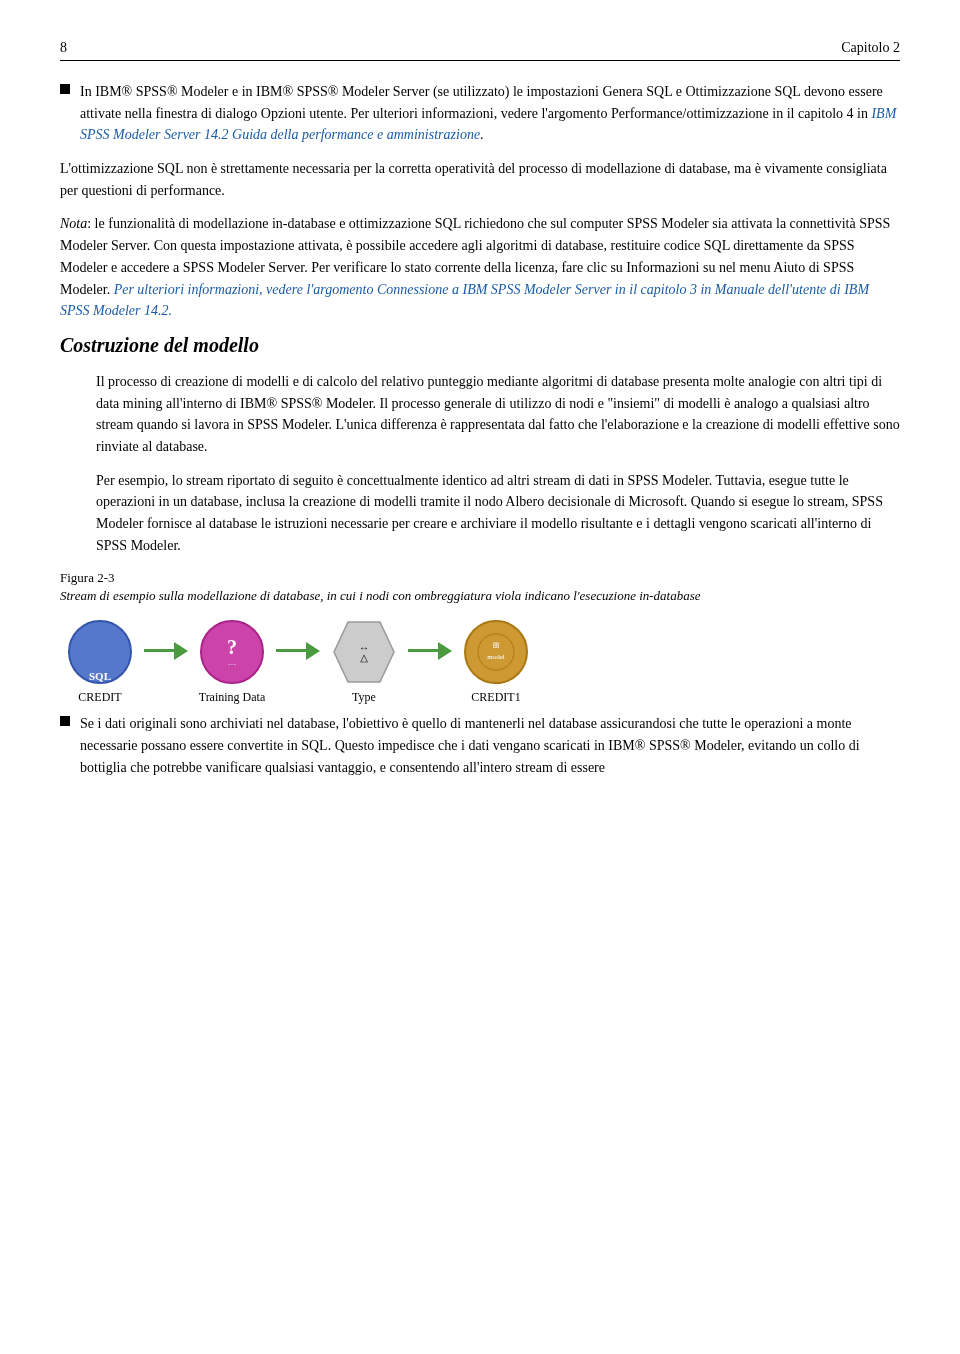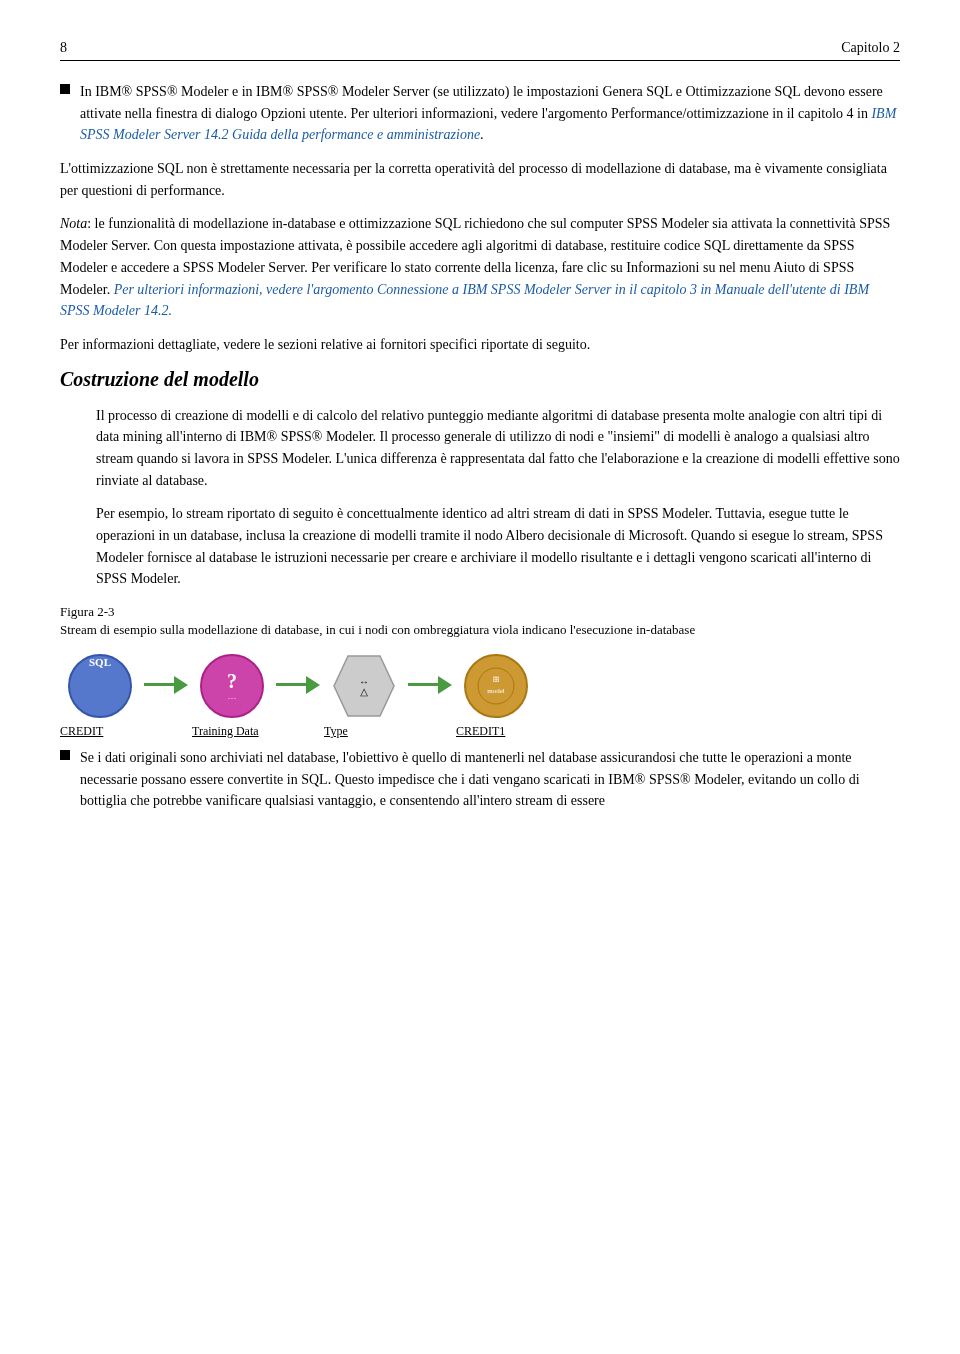--- a/index.html
+++ b/index.html
@@ -78,39 +78,39 @@
       margin-left: 36px;
     }
     .figure-label {
       font-size: 13px;
       font-weight: normal;
       margin-top: 14px;
       margin-bottom: 2px;
     }
     .figure-caption {
       font-size: 13px;
+      font-style: italic;
     }
     
     .flow-diagram {
       display: flex;
       align-items: center;
       margin: 16px 0 8px 0;
       gap: 0px;
     }
     .flow-node {
       display: flex;
       flex-direction: column;
       align-items: center;
       gap: 6px;
     }
     .flow-node-label {
       font-size: 12px;
-      text-align: left;
+      text-align: center;
       width: 80px;
-      text-decoration: underline;
     }
     .flow-arrow {
       display: flex;
       align-items: center;
       margin: 0 4px;
       margin-bottom: 24px;
     }
     .arrow-body {
       width: 30px;
       height: 0;
@@ -123,21 +123,21 @@
       border-bottom: 9px solid transparent;
       border-left: 14px solid #4a9a3f;
     }
     
     .node-cylinder {
       width: 64px;
       height: 64px;
       background: #5577cc;
       border-radius: 50%;
       display: flex;
-      align-items: flex-start;
+      align-items: flex-end;
       justify-content: center;
       color: white;
       font-size: 11px;
       font-weight: bold;
       border: 2px solid #3355aa;
     }
     
     .node-question {
       width: 64px;
       height: 64px;
@@ -187,21 +187,20 @@
       <span>In IBM® SPSS® Modeler e in IBM® SPSS® Modeler Server (se utilizzato) le impostazioni Genera SQL e Ottimizzazione SQL devono essere attivate nella finestra di dialogo Opzioni utente. Per ulteriori informazioni, vedere l'argomento Performance/ottimizzazione in il capitolo 4 in </span><span class="italic-link">IBM SPSS Modeler Server 14.2 Guida della performance e amministrazione</span><span>.</span>
     </div>
   </div>
 
   <p class="body-text">L'ottimizzazione SQL non è strettamente necessaria per la corretta operatività del processo di modellazione di database, ma è vivamente consigliata per questioni di performance.</p>
 
   <p class="body-text">
     <span class="italic-note">Nota</span><span>: le funzionalità di modellazione in-database e ottimizzazione SQL richiedono che sul computer SPSS Modeler sia attivata la connettività SPSS Modeler Server. Con questa impostazione attivata, è possibile accedere agli algoritmi di database, restituire codice SQL direttamente da SPSS Modeler e accedere a SPSS Modeler Server. Per verificare lo stato corrente della licenza, fare clic su Informazioni su nel menu Aiuto di SPSS Modeler. </span><span class="blue-link">Per ulteriori informazioni, vedere l'argomento Connessione a IBM SPSS Modeler Server in il capitolo 3 in <span class="italic-note">Manuale dell'utente di IBM SPSS Modeler 14.2</span>.</span>
   </p>
 
-  <p class="body-text">Per informazioni dettagliate, vedere le sezioni relative ai fornitori specifici riportate di seguito.</p>
 
   <h2 class="section-heading">Costruzione del modello</h2>
 
   <p class="body-text indented">
     Il processo di creazione di modelli e di calcolo del relativo punteggio mediante algoritmi di database presenta molte analogie con altri tipi di data mining all'interno di IBM® SPSS® Modeler. Il processo generale di utilizzo di nodi e "insiemi" di modelli è analogo a qualsiasi altro stream quando si lavora in SPSS Modeler. L'unica differenza è rappresentata dal fatto che l'elaborazione e la creazione di modelli effettive sono rinviate al database.
   </p>
 
   <p class="body-text indented">
     Per esempio, lo stream riportato di seguito è concettualmente identico ad altri stream di dati in SPSS Modeler. Tuttavia, esegue tutte le operazioni in un database, inclusa la creazione di modelli tramite il nodo Albero decisionale di Microsoft. Quando si esegue lo stream, SPSS Modeler fornisce al database le istruzioni necessarie per creare e archiviare il modello risultante e i dettagli vengono scaricati all'interno di SPSS Modeler.
   </p>

